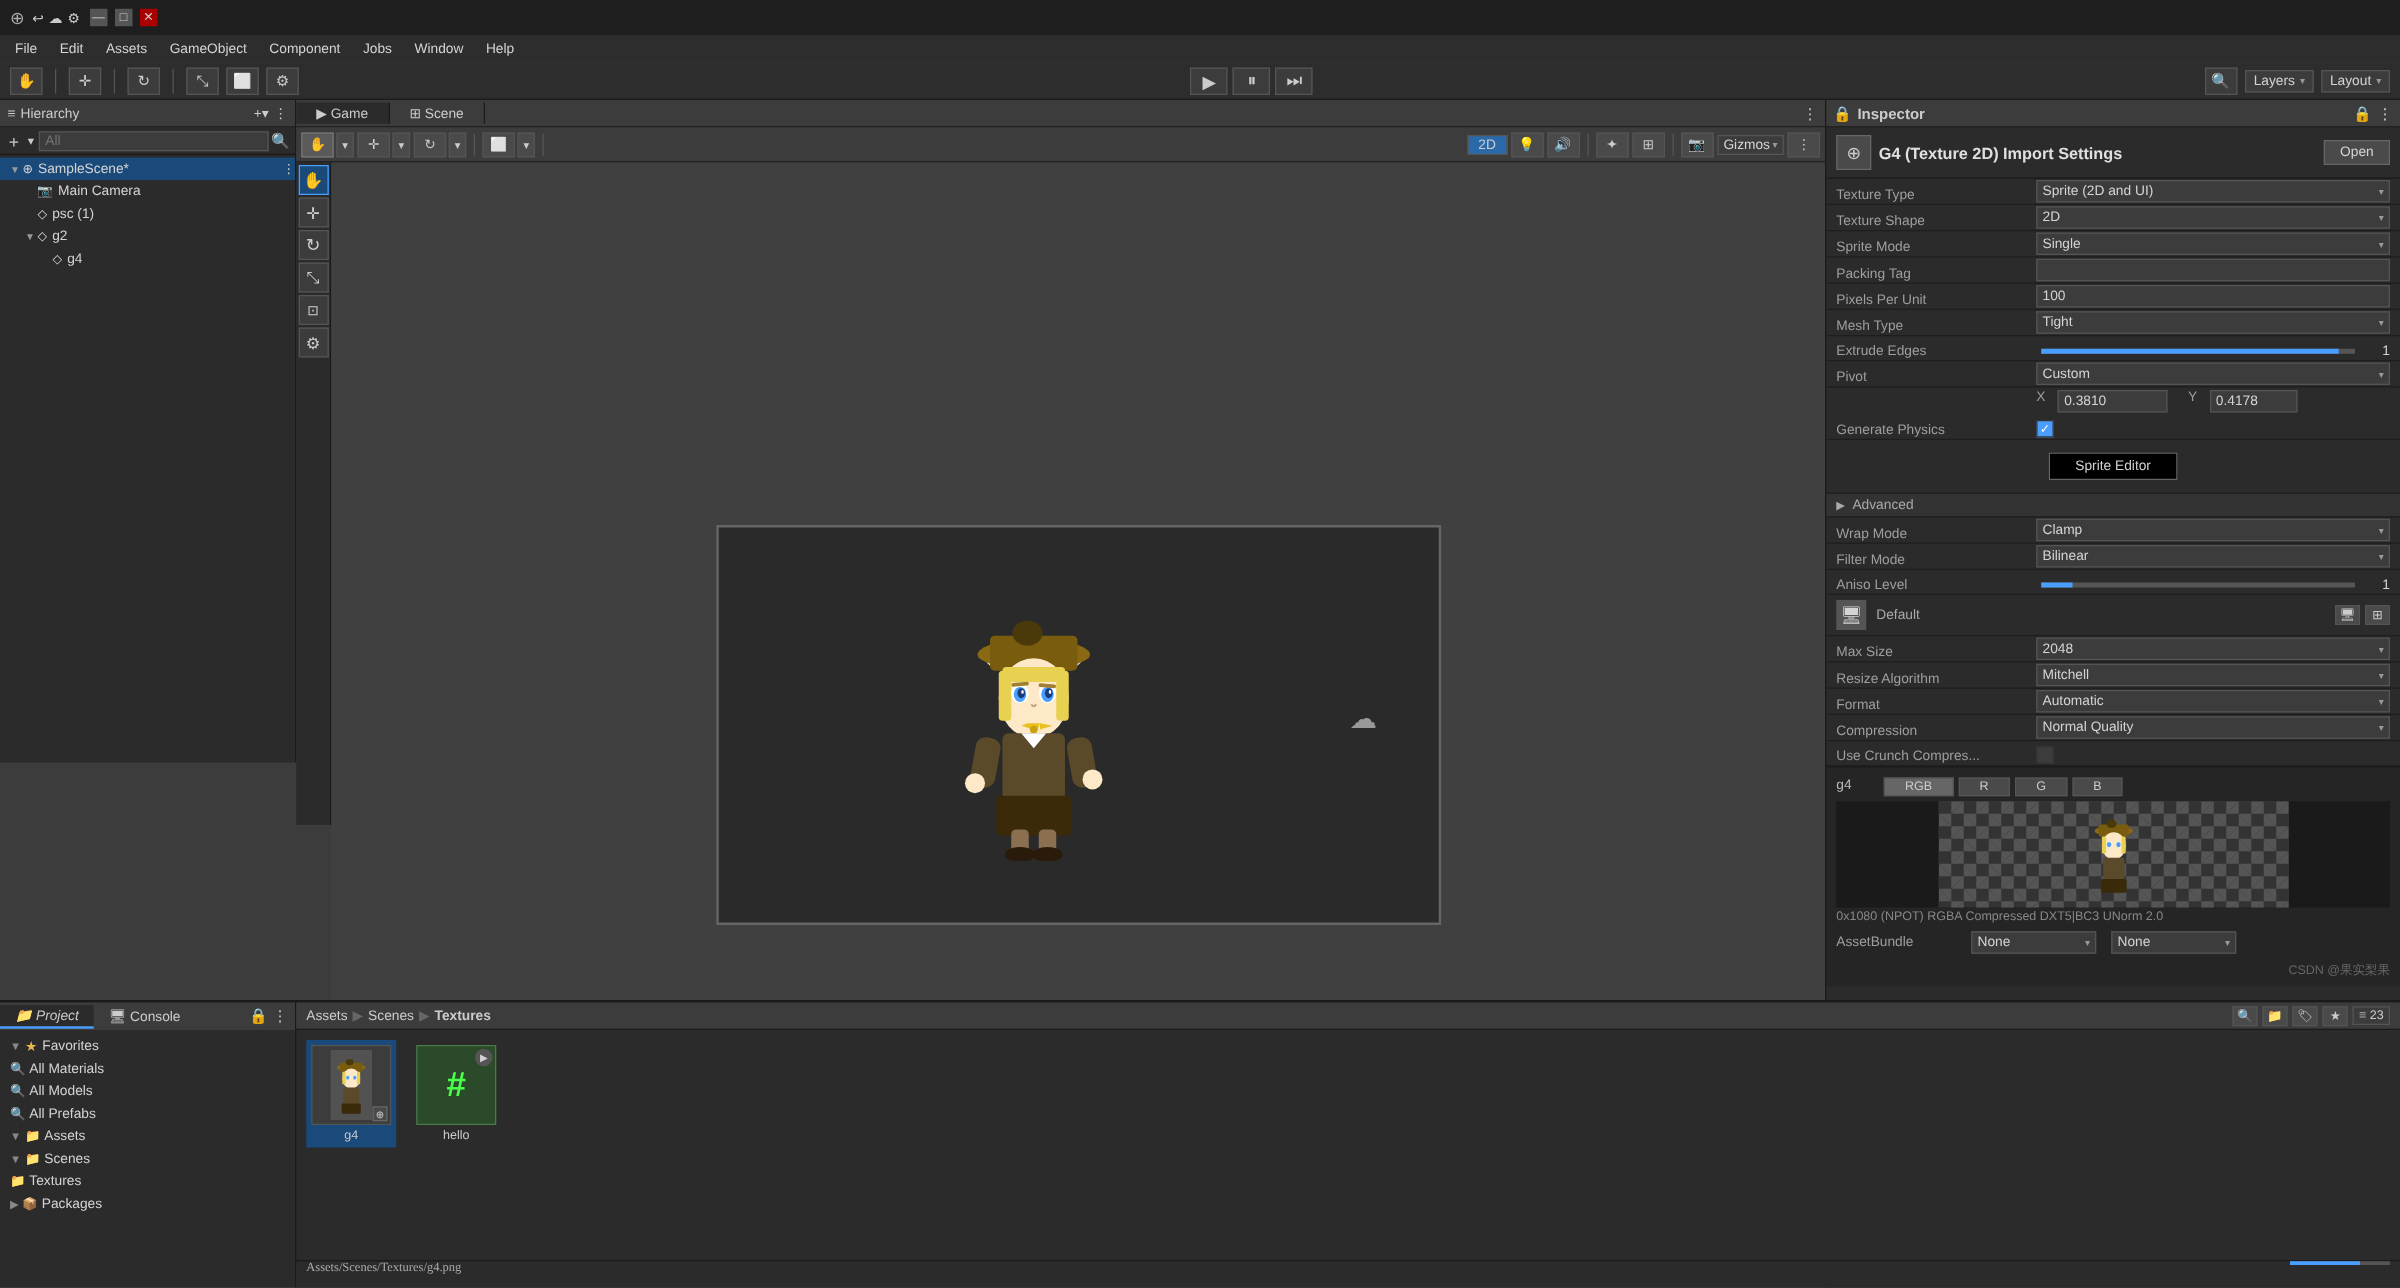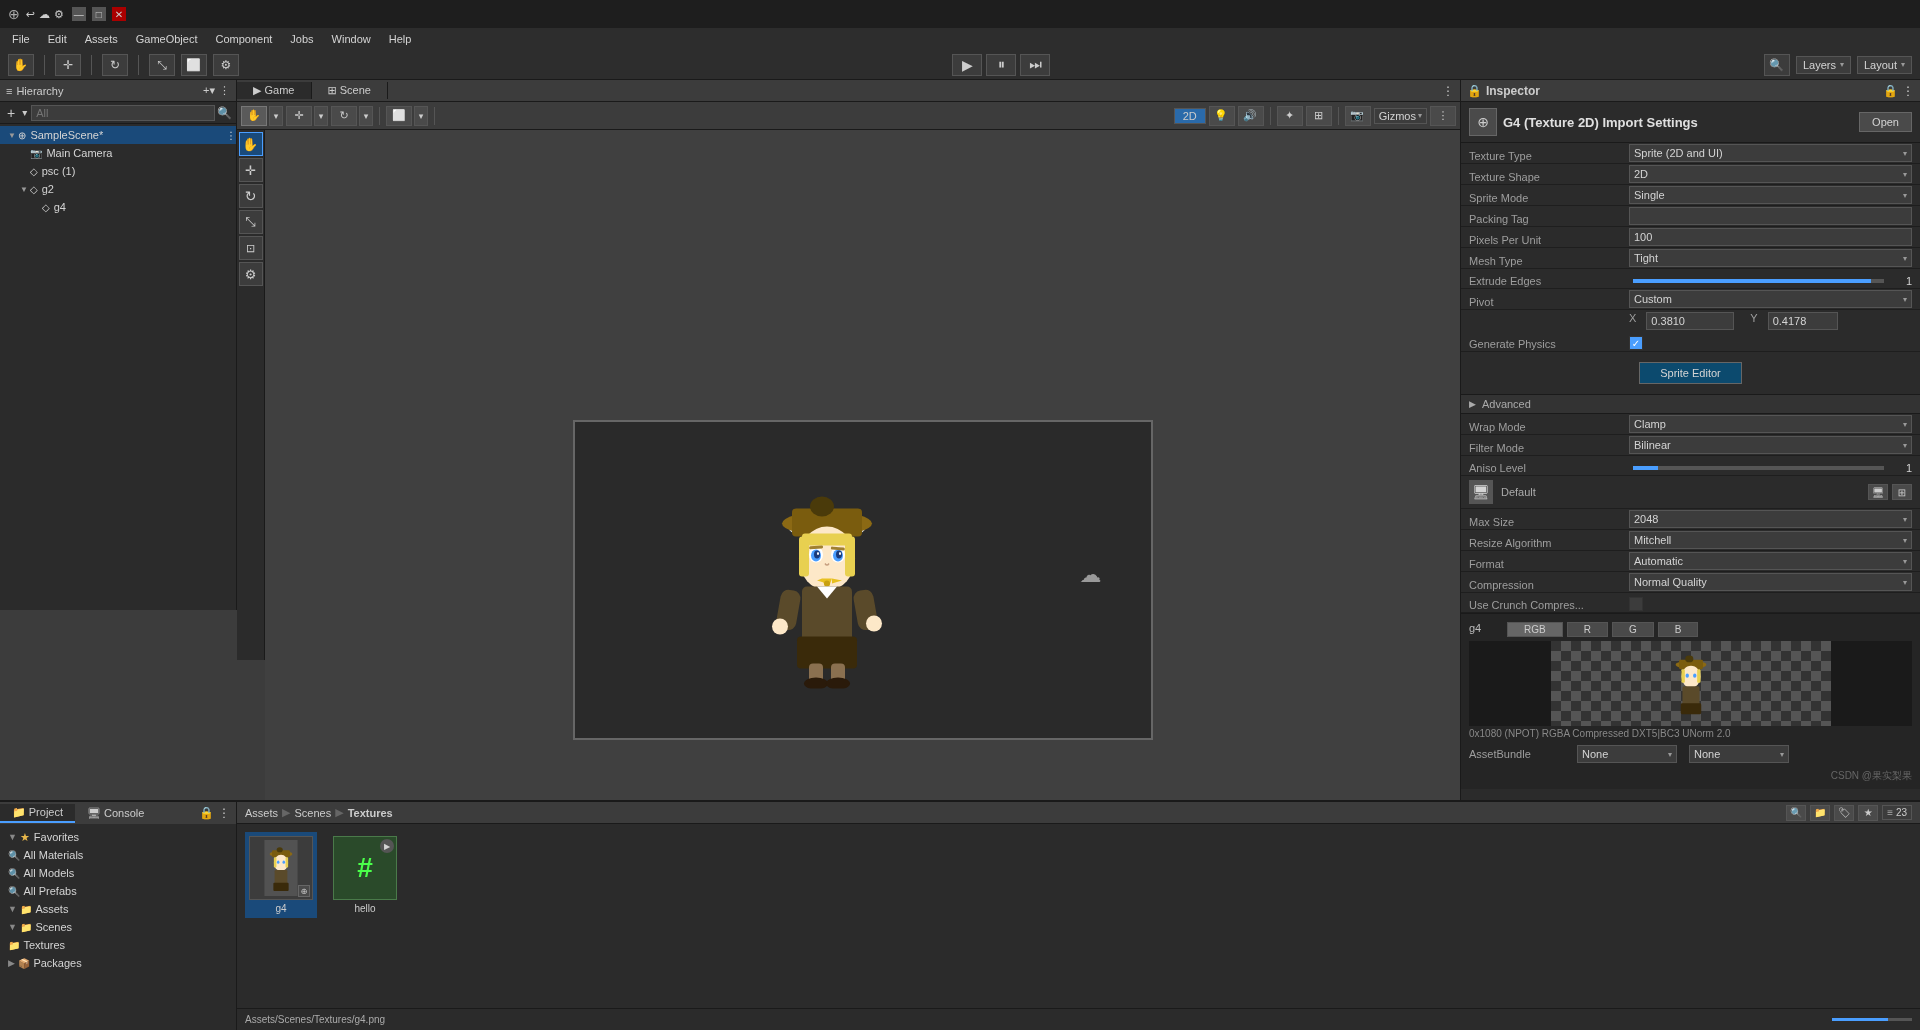--- a/index.html
+++ b/index.html
@@ -371,21 +371,21 @@
       display: flex;
       gap: 8px;
       font-size: 11px;
       color: #9e9e9e;
     }
     .xy-label { color: #9e9e9e; margin-right: 2px; }
     .sprite-editor-btn {
       display: block;
       margin: 6px auto;
       padding: 4px 20px;
-      background: #0c4a6e;
+      background: #000000;
       border: 1px solid #666;
       color: #d4d4d4;
       font-size: 11px;
       cursor: pointer;
     }
     .section-header {
       height: 20px;
       background: #333;
       display: flex;
       align-items: center;
@@ -436,21 +436,21 @@
       background: #3c3c3c;
       display: flex;
       align-items: center;
     }
     .project-tab {
       padding: 2px 12px;
       font-size: 11px;
       color: #ccc;
       cursor: pointer;
     }
-    .project-tab.active { background: #2b2b2b; border-bottom: 2px solid #4a9eff; }
+    .project-tab.active { background: #2b2b2b; border-bottom: 2px solid #4a9eff; font-style: italic; }
 
     #project-tree {
       flex: 1;
       overflow-y: auto;
       padding: 4px 0;
     }
     .proj-item {
       height: 18px;
       display: flex;
       align-items: center;
@@ -529,25 +529,25 @@
       font-size: 10px;
       color: #ccc;
       text-align: center;
     }
 
     #asset-path-bar {
       height: 22px;
       background: #2b2b2b;
       border-top: 1px solid #1a1a1a;
       display: flex;
-      align-items: center;
       padding: 0 8px;
       font-size: 10px;
       color: #aaa;
       gap: 8px;
+      font-family: Liberation Serif, serif;
     }
     .path-slider {
       width: 80px;
       height: 3px;
       background: #555;
       margin-left: auto;
     }
 
     
     #inspector-bottom {

